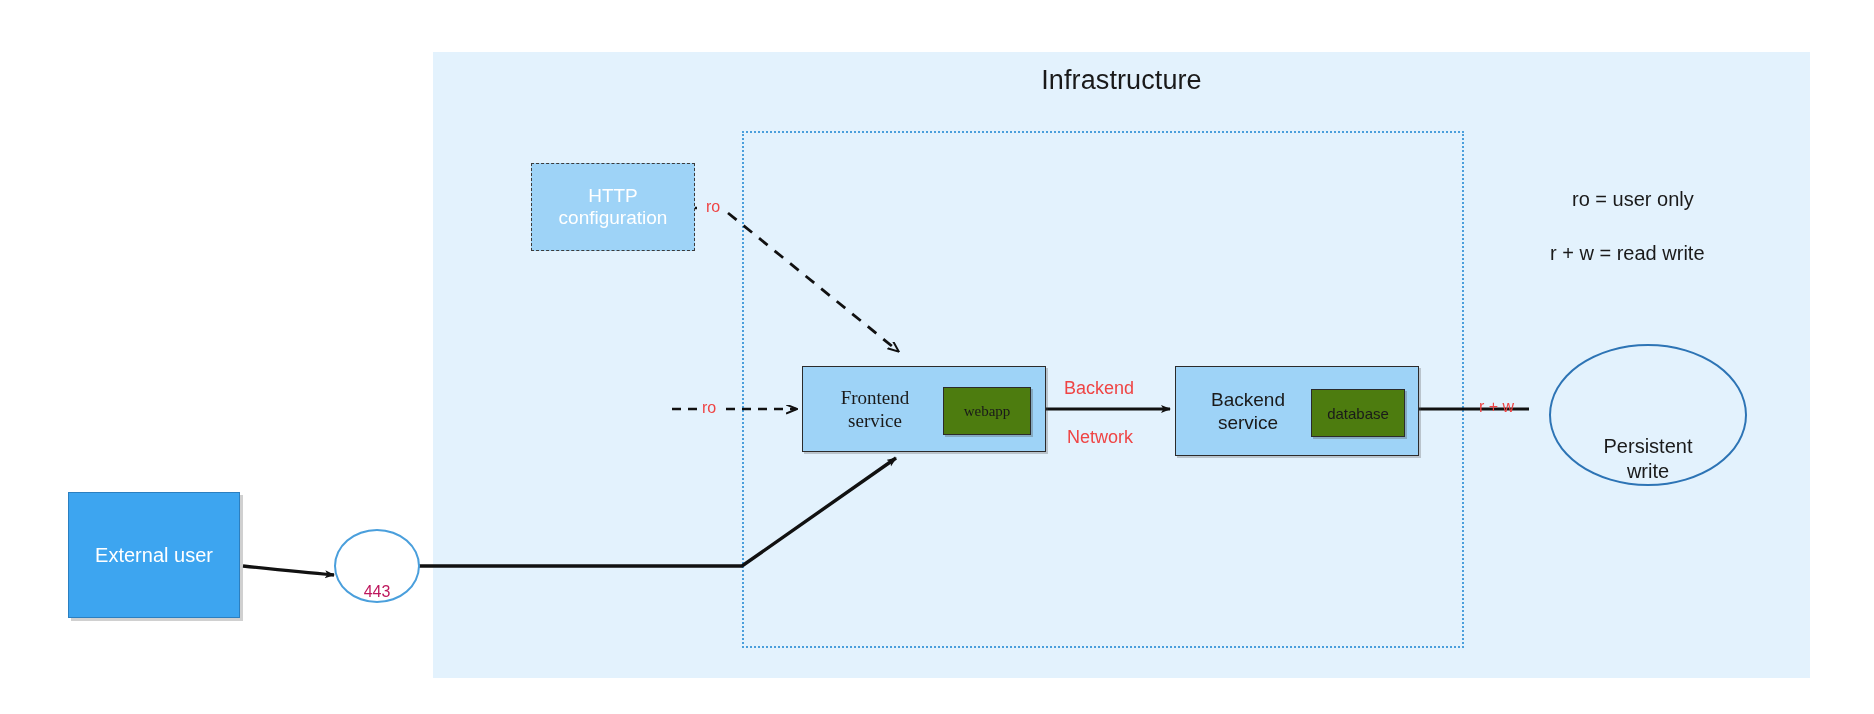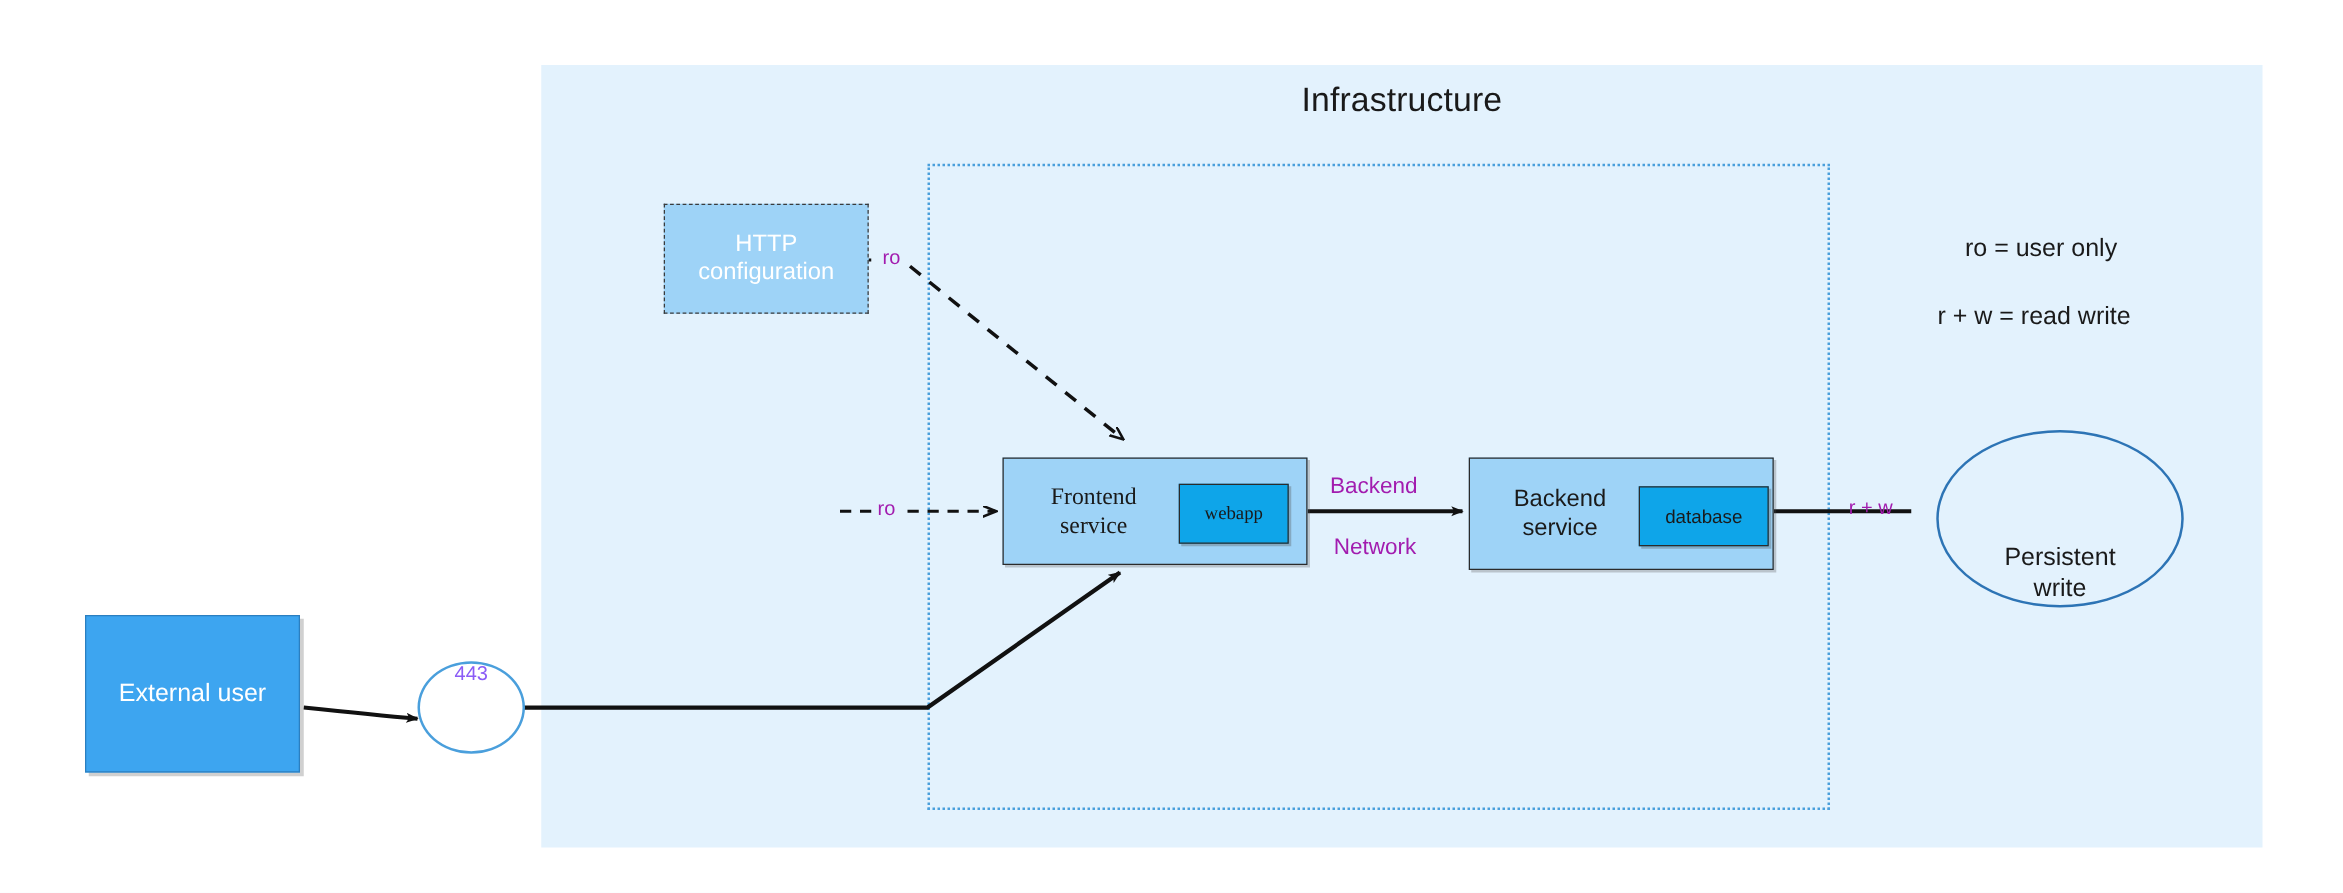--- a/index.html
+++ b/index.html
@@ -83,21 +83,21 @@
   .service-label {
     font-size: 19px;
     color: #1a1a1a;
     text-align: center;
     line-height: 1.22;
     width: 116px;
     margin-left: 14px;
   }
   .container-box {
     position: absolute;
-    background: #0ea5e9;
+    background: #4d7c0f;
     border: 1.6px solid #2b2b2b;
     box-shadow: 2px 2px 0 rgba(80,80,80,0.32);
     display: flex;
     align-items: center;
     justify-content: center;
     font-size: 15px;
     color: #1a1a1a;
     box-sizing: border-box;
   }
 
@@ -110,24 +110,24 @@
     justify-content: center;
     text-align: center;
   }
 
   .port-circle {
     position: absolute;
     border: 2.2px solid #4a9fdc;
     background: #ffffff;
     border-radius: 50%;
     display: flex;
-    align-items: flex-start;
+    align-items: flex-end;
     justify-content: center;
     font-size: 16px;
-    color: #8b5cf6;
+    color: #be185d;
     box-sizing: border-box;
   }
 
   .volume-ellipse {
     position: absolute;
     border: 2.6px solid #2d74b5;
     background: #e3f2fd;
     border-radius: 50%;
     display: flex;
     align-items: flex-end;
@@ -136,21 +136,21 @@
     font-size: 20px;
     color: #1a1a1a;
     line-height: 1.24;
     box-sizing: border-box;
   }
 
   
   .edge-label {
     position: absolute;
     font-size: 16px;
-    color: #a21caf;
+    color: #ef4444;
     background: transparent;
     white-space: nowrap;
   }
   .edge-label.big {
     font-size: 18px;
   }
 
   
   .legend-item {
     position: absolute;
@@ -209,21 +209,21 @@
     <div class="container-box" style="left:140px; top:20px; width:88px; height:48px;">
       <span>webapp</span>
     </div>
   </div>
 
   <div class="node service-box" style="left:1175px; top:366px; width:244px; height:90px;">
     <div class="service-label">
       <div>Backend</div>
       <div>service</div>
     </div>
-    <div class="container-box" style="left:135px; top:22px; width:104px; height:48px;">
+    <div class="container-box" style="left:135px; top:22px; width:94px; height:48px;">
       <span>database</span>
     </div>
   </div>
 
   <div class="volume-ellipse" style="left:1549px; top:344px; width:198px; height:142px;">
     <div>
       <div>Persistent</div>
       <div>write</div>
     </div>
   </div>

